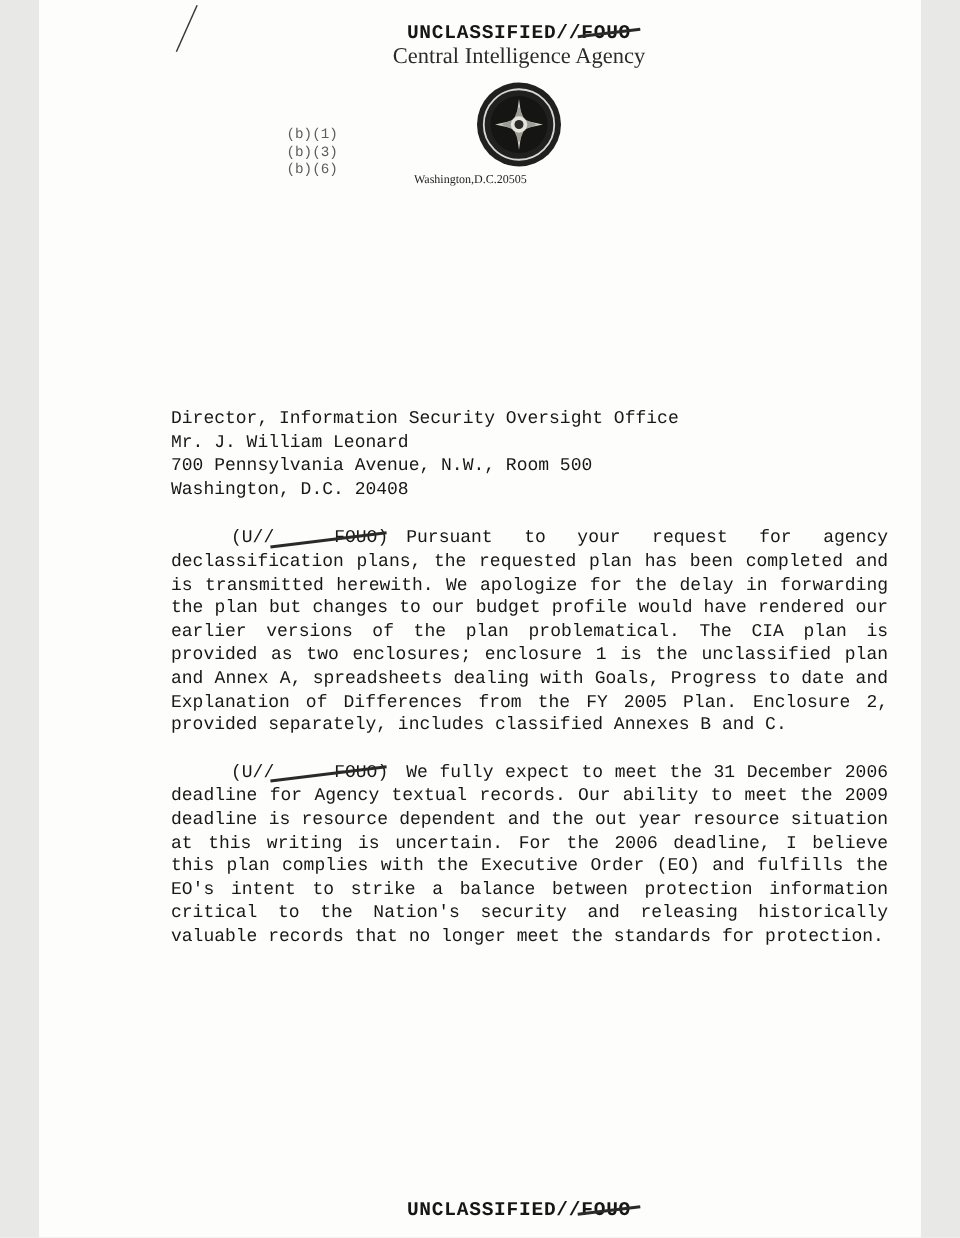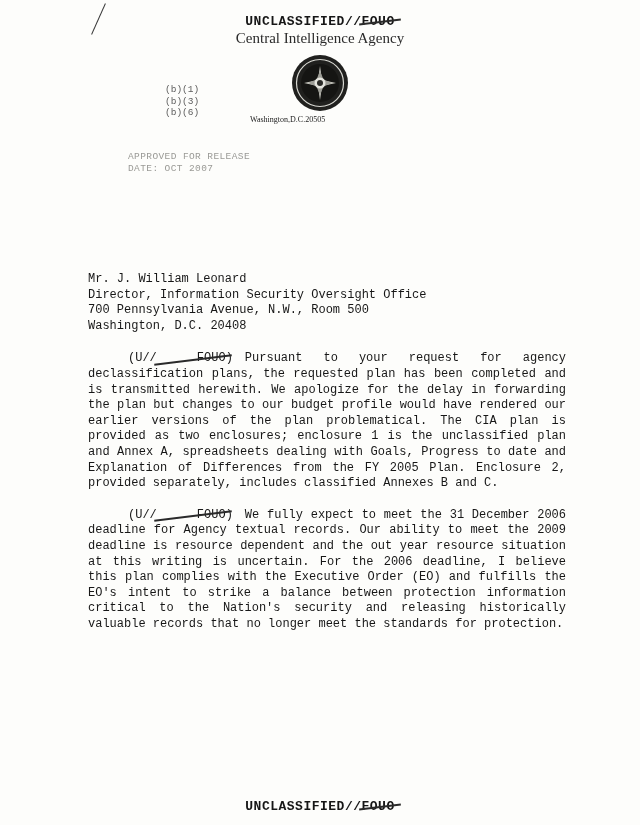--- a/index.html
+++ b/index.html
@@ -1,18 +1,18 @@
 <!DOCTYPE html>
 <html><head>
 <meta charset="utf-8">
 <style>
   html,body{margin:0;padding:0;background:#e8e8e6;}
   .page{
     position:relative;
-    width:640px;height:825px;
+    width:588px;height:825px;
     background:#fdfdfb;
     font-family:"Liberation Mono","DejaVu Sans Mono",monospace;
     color:#1e1e1e;
     overflow:hidden;
     margin:0 auto;
     text-decoration:underline;
   }
   
   .class-line{
     position:absolute;left:20px;width:600px;text-align:center;
@@ -100,30 +100,26 @@
     </svg>
   </div>
   <div class="seal-caption">Washington,D.C.20505</div>
 
   <div class="redactions">
     <div>(b)(1)</div>
     <div>(b)(3)</div>
     <div>(b)(6)</div>
   </div>
 
-  <div class="release-stamp">
-    <div>APPROVED FOR RELEASE</div>
-    <div>DATE: OCT 2007</div>
-  </div>
 
 
   <div class="letter">
     <div class="recipient">
+      <div>Director, Information Security Oversight Office</div>
       <div>Mr. J. William Leonard</div>
-      <div>Director, Information Security Oversight Office</div>
       <div>700 Pennsylvania Avenue, N.W., Room 500</div>
       <div>Washington, D.C.  20408</div>
     </div>
 
 
     <div class="body-block">
       <p class="para">
         <span class="marker"><span>(U//</span><span class="strike">FOUO</span><span>)</span></span><span>Pursuant to your request for agency declassification plans, the requested plan has been completed and is transmitted herewith.  We apologize for the delay in forwarding the plan but changes to our budget profile would have rendered our earlier versions of the plan problematical.  The CIA plan is provided as two enclosures; enclosure 1 is the unclassified plan and Annex A, spreadsheets dealing with Goals, Progress to date and Explanation of Differences from the FY 2005 Plan. Enclosure 2, provided separately, includes classified Annexes B and C.</span>
       </p>
       <p class="para">

